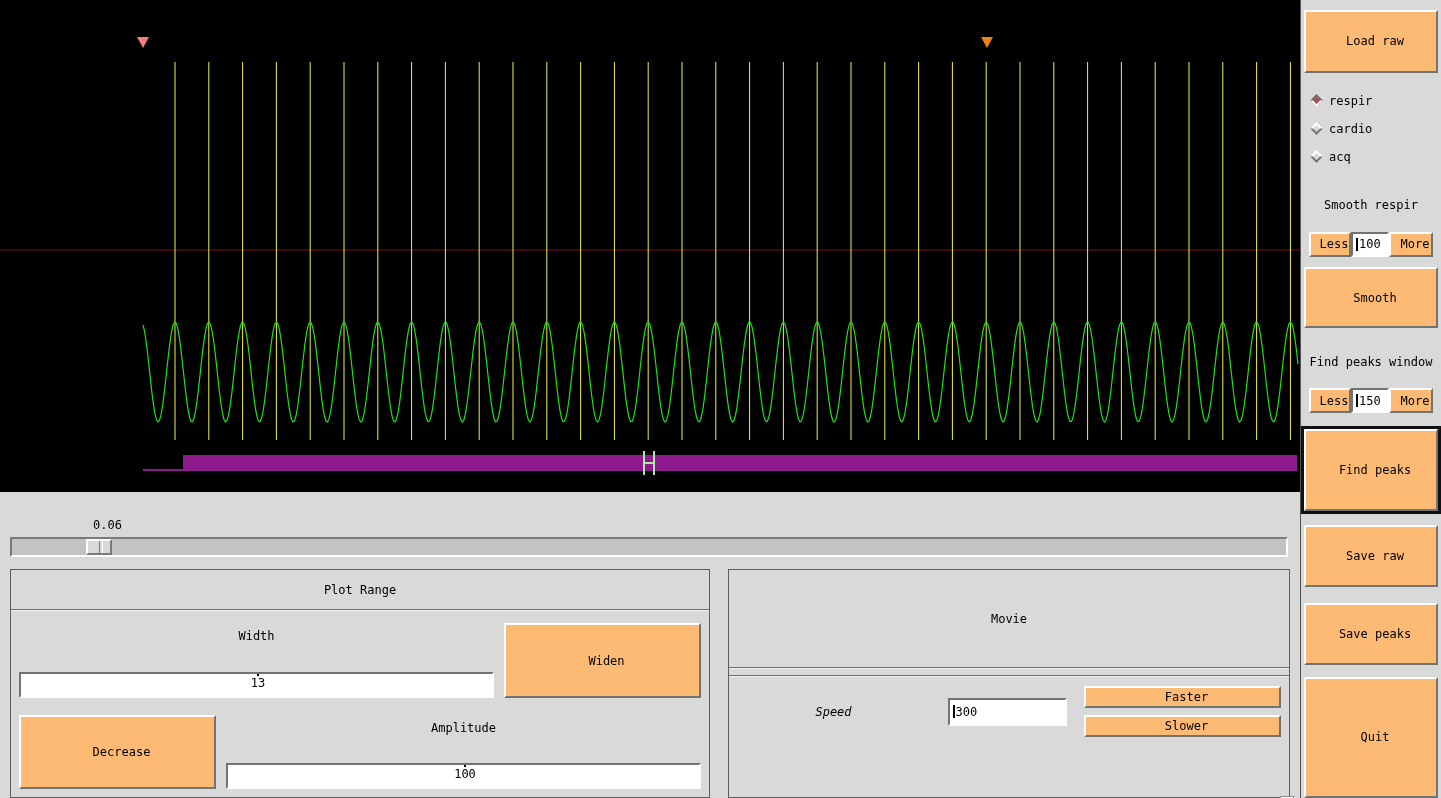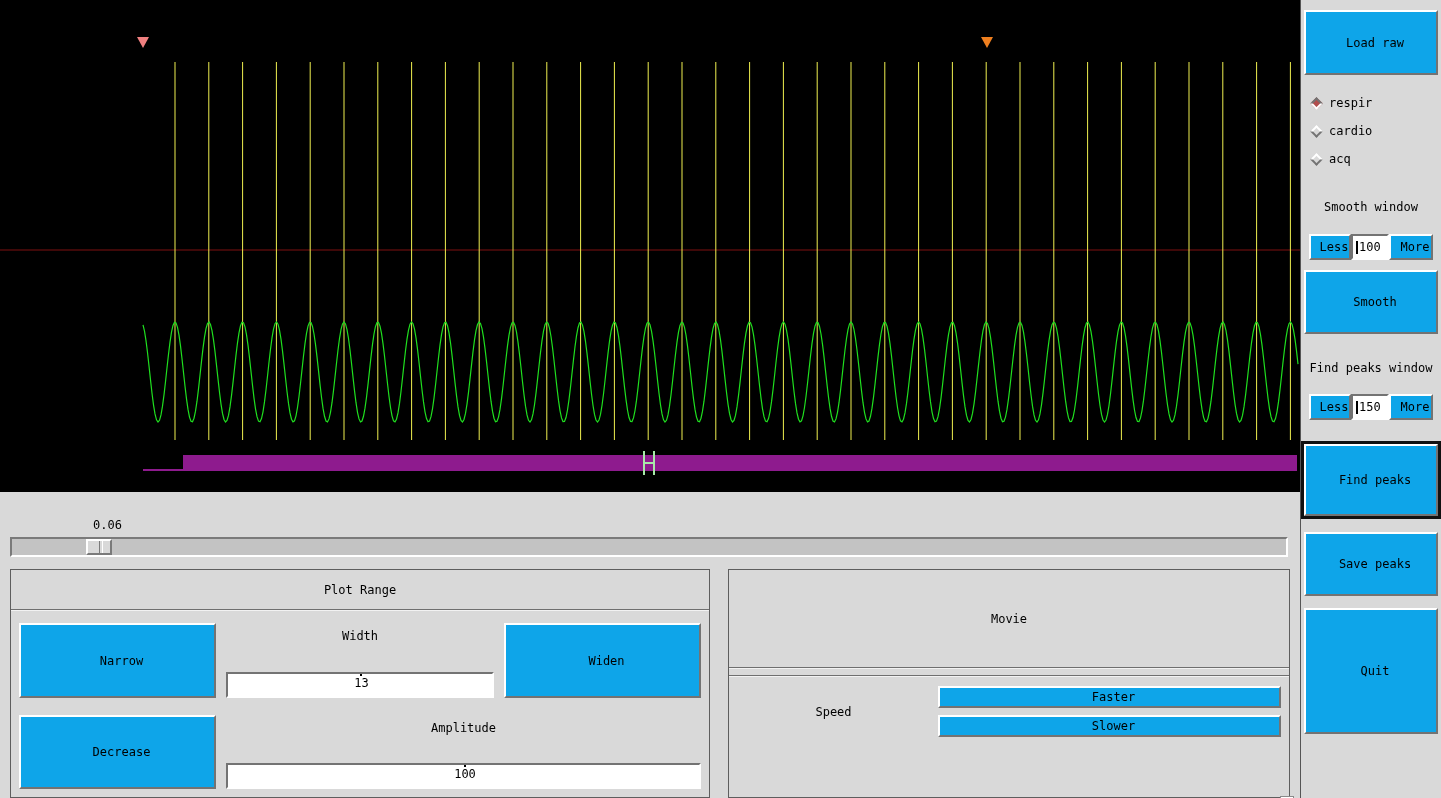--- a/index.html
+++ b/index.html
@@ -32,21 +32,21 @@
     background:#d9d9d9;
     border:2px solid; border-color:#ffffff #7a7a7a #7a7a7a #ffffff;
   }
   .scale-handle::after {
     content:""; position:absolute; left:11px; top:0; width:2px; height:12px;
     border-left:1px solid #7a7a7a; border-right:1px solid #ffffff;
   }
 
   
   .btn {
-    font:inherit; color:#000; background:#0ea5e9; cursor:pointer;
+    font:inherit; color:#000; background:#fdba74; cursor:pointer;
     border:2px solid; border-color:#ffffff #737373 #737373 #ffffff;
     display:flex; align-items:center; justify-content:center;padding-left:8px;
   }
   .entry {
     background:#ffffff;
     border:2px solid; border-color:#737373 #ffffff #ffffff #737373;
     display:flex; align-items:center; padding-left:3px; overflow:hidden;
   }
   .icursor { width:2px; height:13px; background:#000; margin-right:1px; flex:0 0 2px; }
 
@@ -67,21 +67,21 @@
   .cell-label { text-align:center; margin-top:6px; }
   .entry.wide { margin-top:auto; height:26px;flex-direction:column; }
 
   
   .mv-panel { left:728px; width:562px; }
   .movie-title { height:97px; display:flex; align-items:center; justify-content:center; }
   .mv-row { display:flex; gap:8px; padding:0 8px; margin-top:13px; height:42px; }
   .mv-b1 { width:193px; } .mv-b2 { width:138px; } .mv-b3 { flex:1; }
   .mv-sep2 { margin-top:6px; }
   .mv-speed-row { display:flex; gap:8px; padding:0 8px; margin-top:9px; height:51px; }
-  .speed-label-cell { width:193px; display:flex; align-items:center; justify-content:center; }
+  .speed-label-cell { width:193px; display:flex; align-items:center; justify-content:center;font-style:italic; }
   .speed-entry-cell { width:138px; display:flex; align-items:center; justify-content:center; }
   .entry.speed { width:119px; height:28px; }
   .speed-btns { flex:1; display:flex; flex-direction:column; justify-content:space-between; }
   .btn.thin { height:22px; }
 
   .resize-grip {
     position:absolute; left:1280px; top:284px; width:14px; height:9px;
     background:#ffffff; border:1px solid #8a8a8a;
   }
 
@@ -104,21 +104,21 @@
   }
   .side-label { text-align:center; width:140px; }
   .lbl-smooth { margin-top:27px; height:14px; }
   .lbl-peaks  { margin-top:27px; height:14px; }
   .lmrow { margin-top:20px; width:124px; height:26px; display:flex; }
   .lmrow.peaks { margin-top:19px; }
   .lm-btn { flex:0 0 42px; }
   .lm-btn.more { flex:0 0 44px; }
   .lmrow .entry { flex:1; }
   .smooth-btn { margin-top:10px; height:64px; }
-  .find-peaks-btn { margin-top:24px; height:72px; outline:3px solid #111; outline-offset:0; }
+  .find-peaks-btn { margin-top:16px; height:85px; outline:3px solid #111; outline-offset:0; }
   .save-raw { margin-top:14px; height:64px; }
   .save-peaks { margin-top:16px; height:64px; }
   .quit { margin-top:12px; height:126px; }
 </style>
 </head>
 <body>
 
 <div class="app">
 
   <div class="left-col">
@@ -179,21 +179,20 @@
 
       <div class="scale-value">0.06</div>
       <div class="scale-trough">
         <div class="scale-handle"></div>
       </div>
 
       <div class="panel pr-panel">
         <div class="panel-title">Plot Range</div>
         <hr>
         <div class="pr-row r1">
-          <button class="btn pr-btn">Narrow</button>
           <div class="mid-cell">
             <div class="cell-label">Width</div>
             <div class="entry wide">
               <span class="icursor"></span>
               <span>13</span>
             </div>
           </div>
           <button class="btn pr-btn">Widen</button>
         </div>
         <div class="pr-row r2">
@@ -207,20 +206,26 @@
           </div>
         </div>
       </div>
 
       <div class="panel mv-panel">
         <div class="movie-title">Movie</div>
         <hr>
         <hr class="mv-sep2">
         <div class="mv-speed-row">
           <div class="speed-label-cell">Speed</div>
+          <div class="speed-entry-cell">
+            <div class="entry speed">
+              <span class="icursor"></span>
+              <span>300</span>
+            </div>
+          </div>
           <div class="speed-btns">
             <button class="btn thin">Faster</button>
             <button class="btn thin">Slower</button>
           </div>
         </div>
       </div>
 
       <div class="resize-grip"></div>
     </div>
   </div>
@@ -237,21 +242,21 @@
       <div class="radio-row">
         <span class="diamond"></span>
         <span>cardio</span>
       </div>
       <div class="radio-row">
         <span class="diamond"></span>
         <span>acq</span>
       </div>
     </div>
 
-    <div class="side-label lbl-smooth">Smooth window</div>
+    <div class="side-label lbl-smooth">Smooth respir</div>
 
     <div class="lmrow">
       <button class="btn lm-btn">Less</button>
       <div class="entry">
         <span class="icursor"></span>
         <span>100</span>
       </div>
       <button class="btn lm-btn more">More</button>
     </div>
 
@@ -263,18 +268,19 @@
       <button class="btn lm-btn">Less</button>
       <div class="entry">
         <span class="icursor"></span>
         <span>150</span>
       </div>
       <button class="btn lm-btn more">More</button>
     </div>
 
     <button class="btn side-btn find-peaks-btn">Find peaks</button>
 
+    <button class="btn side-btn save-raw">Save raw</button>
 
     <button class="btn side-btn save-peaks">Save peaks</button>
 
     <button class="btn side-btn quit">Quit</button>
   </div>
 </div>
 
 </body></html>

